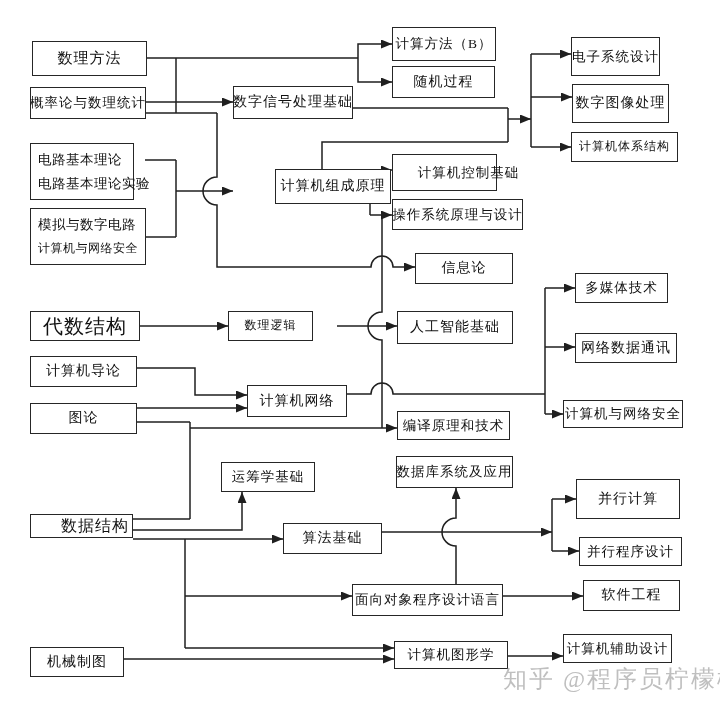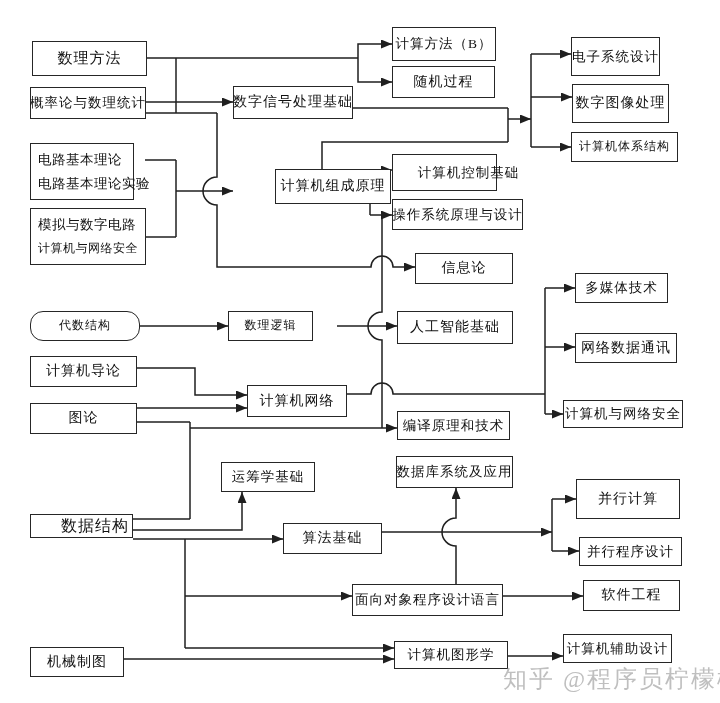--- a/index.html
+++ b/index.html
@@ -120,21 +120,21 @@
       </div>
       <div class="node" style="left: 392px; top: 154px; width: 105px; height: 37px; font-size: 13.5px; padding-left: 48px;">
         <span>计算机控制基础</span>
       </div>
       <div class="node" style="left: 392px; top: 199px; width: 131px; height: 31px; font-size: 13.5px;">
         <span>操作系统原理与设计</span>
       </div>
       <div class="node" style="left: 415px; top: 253px; width: 98px; height: 31px; font-size: 14px;">
         <span>信息论</span>
       </div>
-      <div class="node" style="left: 30px; top: 311px; width: 110px; height: 30px; font-size: 12px; border-radius: 13px;">
+      <div class="node" style="left: 30px; top: 311px; width: 110px; height: 30px; font-size: 20px;">
         <span>代数结构</span>
       </div>
       <div class="node" style="left: 228px; top: 311px; width: 85px; height: 30px; font-size: 12px;">
         <span>数理逻辑</span>
       </div>
       <div class="node" style="left: 397px; top: 311px; width: 116px; height: 33px; font-size: 14px;">
         <span>人工智能基础</span>
       </div>
       <div class="node" style="left: 575px; top: 273px; width: 93px; height: 30px; font-size: 13.5px;">
         <span>多媒体技术</span>

